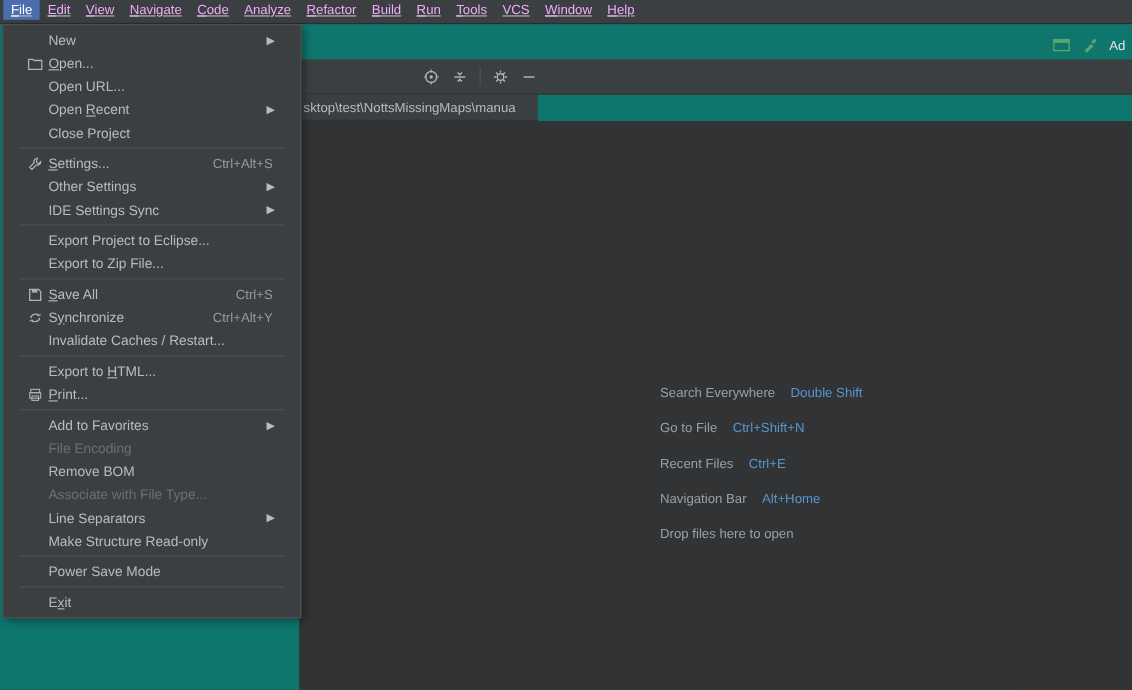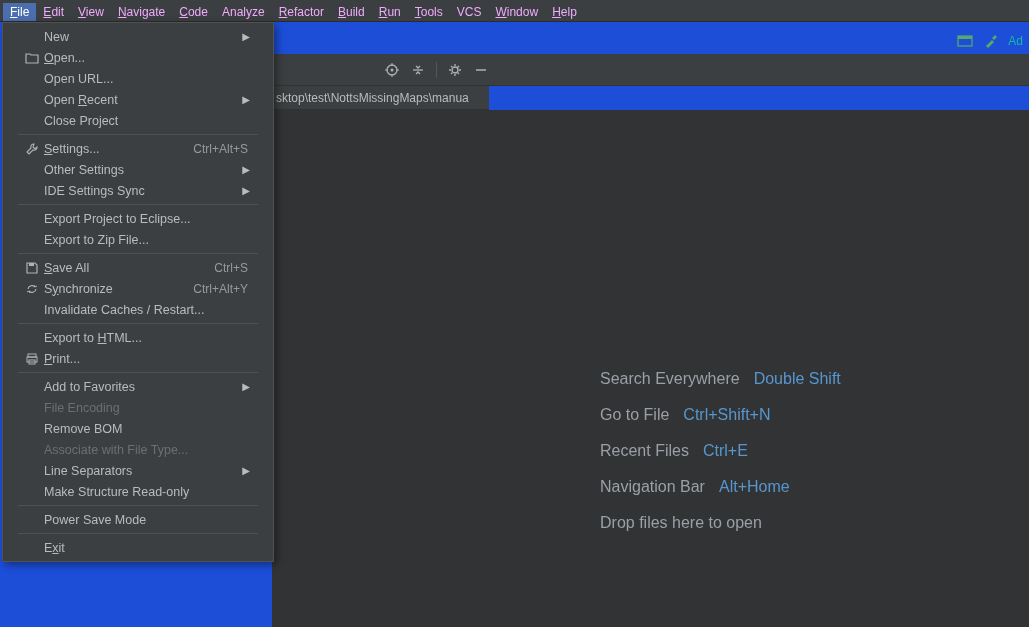--- a/index.html
+++ b/index.html
@@ -1,37 +1,37 @@
 <!DOCTYPE html>
 <html><head>
 <meta charset="utf-8">
 <style>
 * { margin: 0; padding: 0; box-sizing: border-box; font-family: "Segoe UI", Arial, sans-serif; }
 html, body { width: 1029px; height: 627px; overflow: hidden; background: #3c3f41; color: #bbbbbb; }
 
-.menubar { height: 22px; background: #3c3f41; display: flex; align-items: flex-end; padding: 0 3px; font-size: 12px; border-bottom: 1px solid #2b2b2b; }
+.menubar { height: 22px; background: #3c3f41; display: flex; align-items: flex-start; padding: 0 3px; font-size: 12px; border-bottom: 1px solid #2b2b2b; text-decoration: underline; }
 .menubar-item { padding: 2px 7px; color: #f0abfc; cursor: default; }
 .menubar-item.active { background: #4b6eaf; color: #ffffff; }
 .menubar-item .mn { text-decoration: underline; }
 
 .titlebar-right { position: absolute; top: 28px; right: 0; height: 26px; display: flex; align-items: center; gap: 8px; padding-right: 6px; }
 .titlebar-right .ico { width: 18px; height: 18px; display:flex; align-items:center; justify-content:center; }
-.titlebar-right .txt { color:#14b8a6; font-size:12px; }
-
-.workspace { position: absolute; top: 22px; left: 0; right: 0; bottom: 0; background: #1d4ed8; }
+.titlebar-right .txt { color:#e5e5e5; font-size:12px; }
+
+.workspace { position: absolute; top: 22px; left: 0; right: 0; bottom: 0; background: #0f766e; }
 
 .nav-strip { position:absolute; top:32px; left:272px; height:32px; right:0; background:#3c3f41; border-bottom:1px solid #323232; display:flex; align-items:center; }
 .nav-icons { position:absolute; right:540px; display:flex; gap:10px; align-items:center; }
 .nav-icons .ico { width:16px; height:16px; color:#afb1b3; display:flex; align-items:center; justify-content:center; }
 
 .breadcrumb { position:absolute; top:64px; left:272px; right:540px; height:24px; background:#3c3f41; color:#bbbbbb; font-size:12px; display:flex; align-items:center; padding-left:4px; border-bottom:1px solid #323232; white-space:nowrap; overflow:hidden; }
 
 .editor-area { position:absolute; top:88px; left:272px; right:0; bottom:0; background:#313335; }
 
-.welcome { position:absolute; top:370px; left:600px; font-size:16px; }
+.welcome { position:absolute; top:350px; left:600px; font-size:12px; }
 .welcome .row { margin-bottom: 18px; display:flex; gap:14px; align-items:baseline; }
 .welcome .label { color:#9aa0a6; }
 .welcome .shortcut { color:#5896cf; }
 .welcome .hint { color:#9aa0a6; }
 
 .dropdown { position:absolute; top:22px; left:2px; width:272px; background:#3c3f41; border:1px solid #515151; box-shadow: 3px 3px 8px rgba(0,0,0,0.4); font-size:12.5px; padding:3px 15px; z-index:10; }
 .dd-item { height:21px; display:flex; align-items:center; padding-left:26px; padding-right:10px; color:#bbbbbb; position:relative; cursor:default; }
 .dd-item.highlight { background:#4b6eaf; color:#ffffff; }
 .dd-item.disabled { color:#6e6e6e; }
 .dd-item .lbl { flex:1; white-space:nowrap; }

